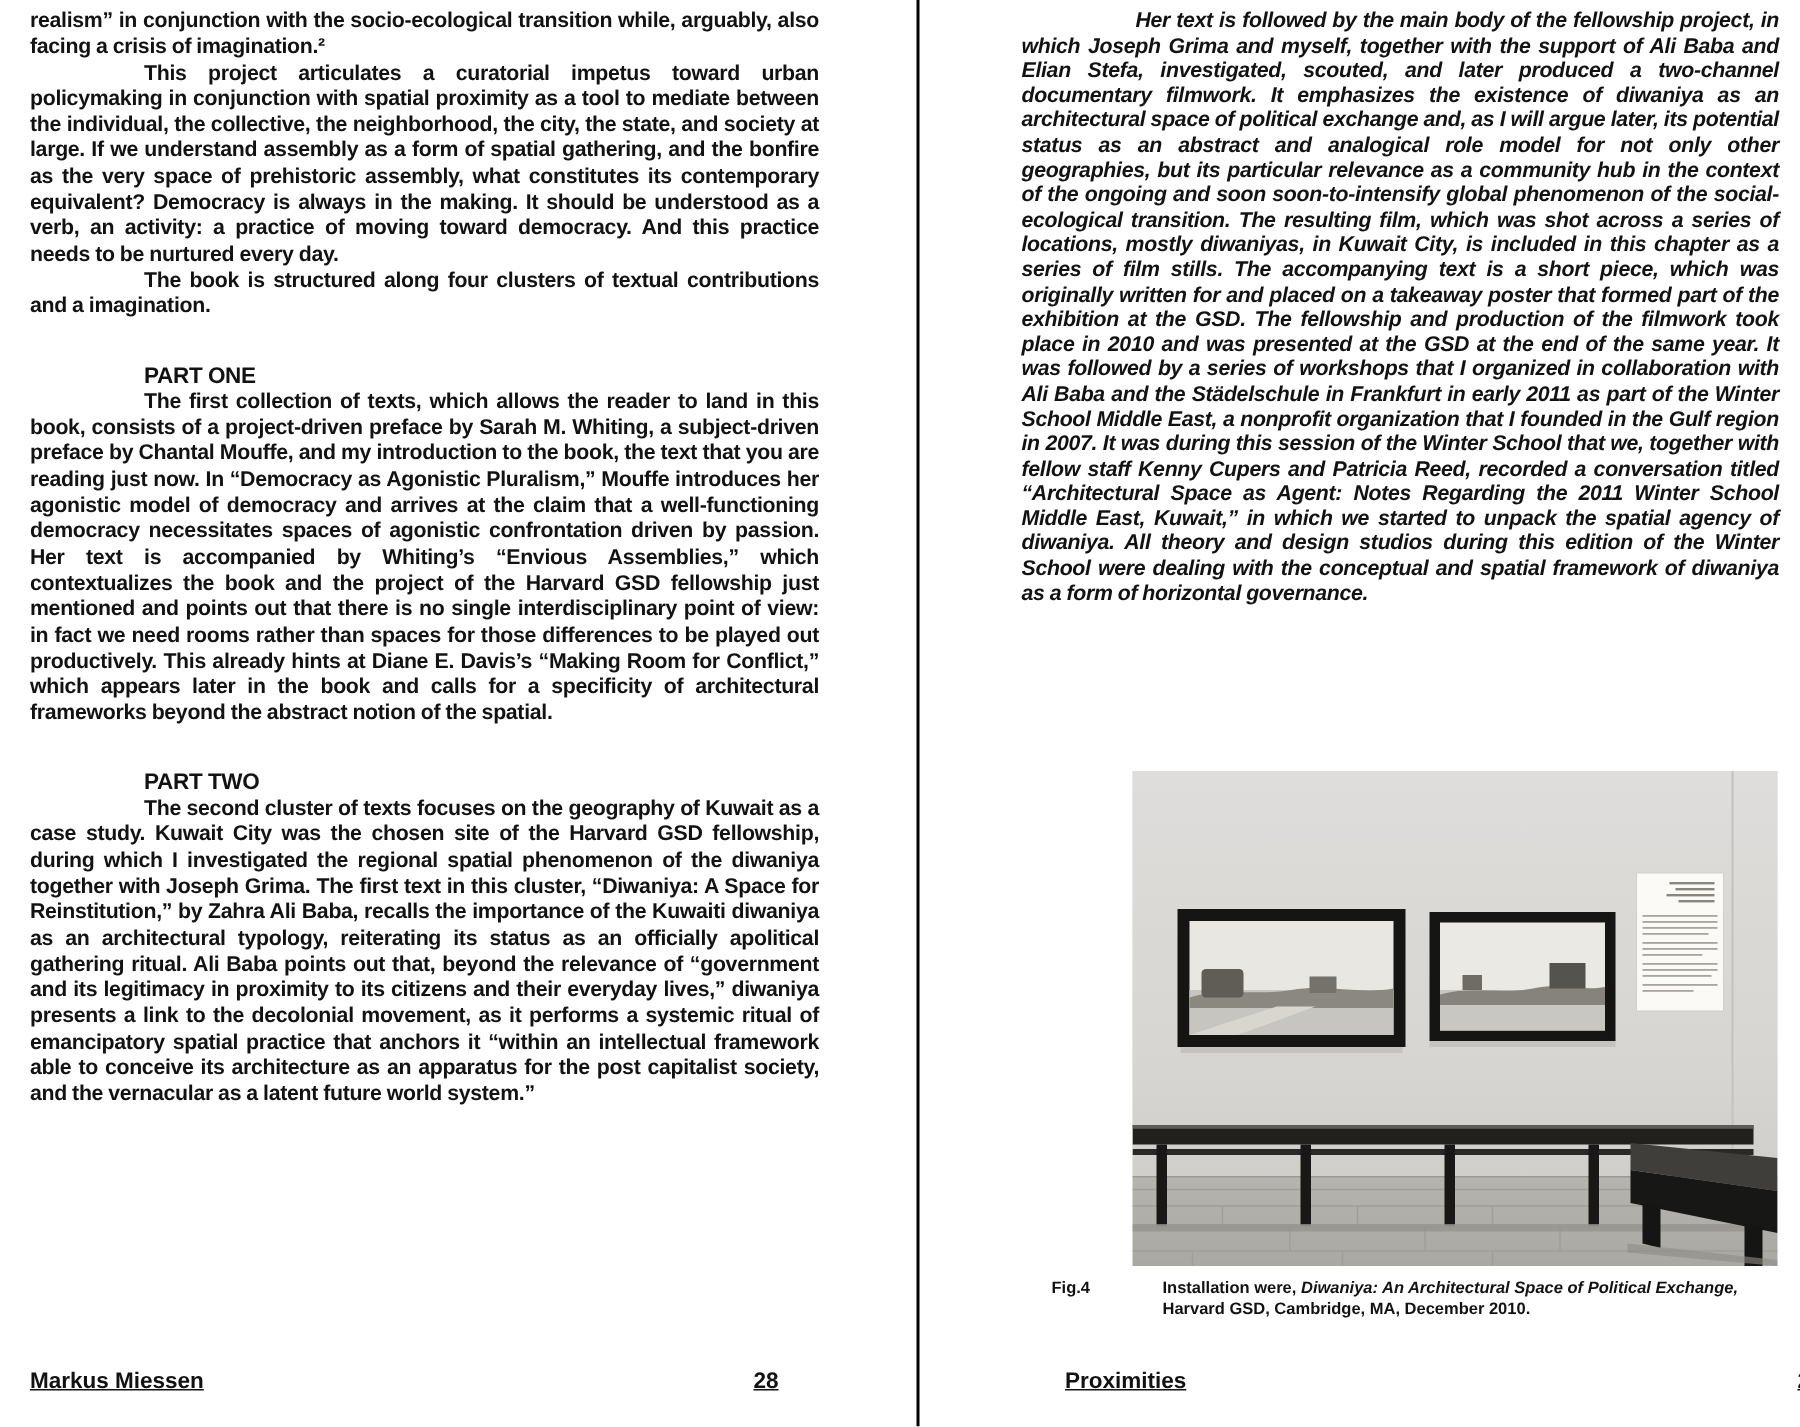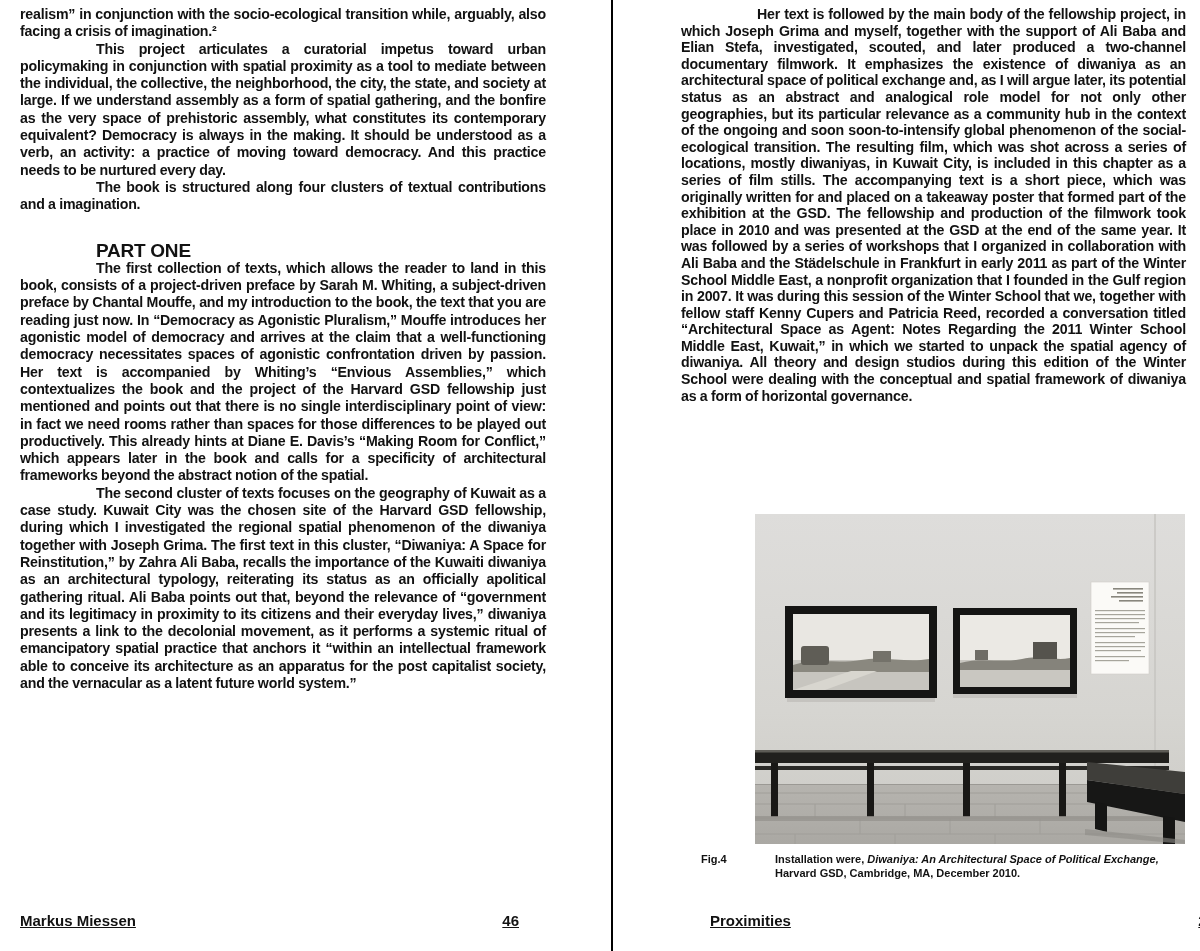--- a/index.html
+++ b/index.html
@@ -22,27 +22,27 @@
 
   .text-col {
     position:absolute; top:6px;
     font-size:14.2px;
     text-align:justify;
     letter-spacing:-0.2px;
     word-spacing:-0.3px;
     hyphens:auto; -webkit-hyphens:auto;
   }
   .col-left  { left:20px;  width:526px; line-height:17.3px; }
-  .col-right { left:681px; width:505px; line-height:16.6px; }
+  .col-right { left:681px; width:505px; line-height:16.6px;font-style:italic; }
 
   .para { text-indent:76px; }
   .para.flush { text-indent:0; }
 
   .part-heading {
-    font-size:19px; line-height:17.3px;
+    font-size:15px; line-height:17.3px;
     margin-top:28px; margin-bottom:1px;
     padding-left:76px;
     text-align:left;
     font-weight:700;
   }
 
   .figure { position:absolute; left:681px; top:514px; width:505px; }
   .photo {
     position:relative;
     margin-left:74px;
@@ -76,25 +76,26 @@
 
 <div class="spread">
 
   <section>
     <div class="text-col col-left">
       <p class="para flush">realism” in conjunction with the socio-ecological transition while, arguably, also facing a crisis of imagination.²</p>
       <p class="para">This project articulates a curatorial impetus toward urban policymaking in conjunction with spatial proximity as a tool to mediate between the individual, the collective, the neighborhood, the city, the state, and society at large. If we understand assembly as a form of spatial gathering, and the bonfire as the very space of prehistoric assembly, what constitutes its contemporary equivalent? Democracy is always in the making. It should be understood as a verb, an activity: a practice of moving toward democracy. And this practice needs to be nurtured every day.</p>
       <p class="para">The book is structured along four clusters of textual contributions and a imagination.</p>
       <h2 class="part-heading">PART ONE</h2>
       <p class="para">The first collection of texts, which allows the reader to land in this book, consists of a project-driven preface by Sarah M. Whiting, a subject-driven preface by Chantal Mouffe, and my introduction to the book, the text that you are reading just now. In “Democracy as Agonistic Pluralism,” Mouffe introduces her agonistic model of democracy and arrives at the claim that a well-functioning democracy necessitates spaces of agonistic confrontation driven by passion. Her text is accompanied by Whiting’s “Envious Assemblies,” which contextualizes the book and the project of the Harvard GSD fellowship just mentioned and points out that there is no single interdisciplinary point of view: in fact we need rooms rather than spaces for those differences to be played out productively. This already hints at Diane E. Davis’s “Making Room for Conflict,” which appears later in the book and calls for a specificity of architectural frameworks beyond the abstract notion of the spatial.</p>
+      <h2 class="part-heading">PART TWO</h2>
       <p class="para">The second cluster of texts focuses on the geography of Kuwait as a case study. Kuwait City was the chosen site of the Harvard GSD fellowship, during which I investigated the regional spatial phenomenon of the diwaniya together with Joseph Grima. The first text in this cluster, “Diwaniya: A Space for Reinstitution,” by Zahra Ali Baba, recalls the importance of the Kuwaiti diwaniya as an architectural typology, reiterating its status as an officially apolitical gathering ritual. Ali Baba points out that, beyond the relevance of “government and its legitimacy in proximity to its citizens and their everyday lives,” diwaniya presents a link to the decolonial movement, as it performs a systemic ritual of emancipatory spatial practice that anchors it “within an intellectual framework able to conceive its architecture as an apparatus for the post capitalist society, and the vernacular as a latent future world system.”</p>
     </div>
     <footer class="page-footer footer-left">
       <span>Markus Miessen</span>
-      <span>46</span>
+      <span>28</span>
     </footer>
   </section>
 
   <div class="divider"></div>
 
   <section>
     <div class="text-col col-right">
       <p class="para">Her text is followed by the main body of the fellowship project, in which Joseph Grima and myself, together with the support of Ali Baba and Elian Stefa, investigated, scouted, and later produced a two-channel documentary filmwork. It emphasizes the existence of diwaniya as an architectural space of political exchange and, as I will argue later, its potential status as an abstract and analogical role model for not only other geographies, but its particular relevance as a community hub in the context of the ongoing and soon soon-to-intensify global phenomenon of the social-ecological transition. The resulting film, which was shot across a series of locations, mostly diwaniyas, in Kuwait City, is included in this chapter as a series of film stills. The accompanying text is a short piece, which was originally written for and placed on a takeaway poster that formed part of the exhibition at the GSD. The fellowship and production of the filmwork took place in 2010 and was presented at the GSD at the end of the same year. It was followed by a series of workshops that I organized in collaboration with Ali Baba and the Städelschule in Frankfurt in early 2011 as part of the Winter School Middle East, a nonprofit organization that I founded in the Gulf region in 2007. It was during this session of the Winter School that we, together with fellow staff Kenny Cupers and Patricia Reed, recorded a conversation titled “Architectural Space as Agent: Notes Regarding the 2011 Winter School Middle East, Kuwait,” in which we started to unpack the spatial agency of diwaniya. All theory and design studios during this edition of the Winter School were dealing with the conceptual and spatial framework of diwaniya as a form of horizontal governance.</p>
     </div>
 

